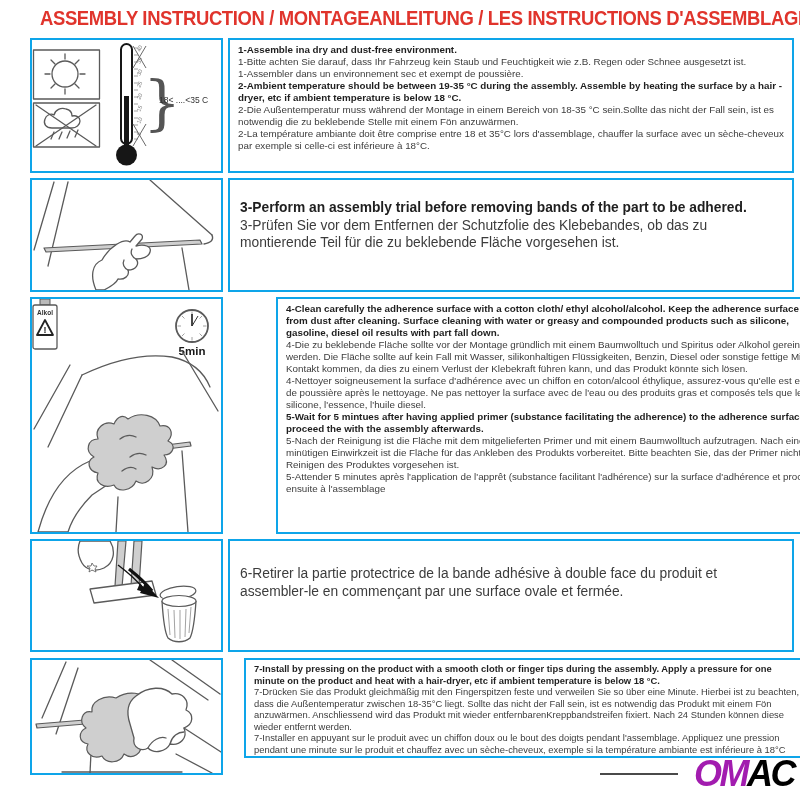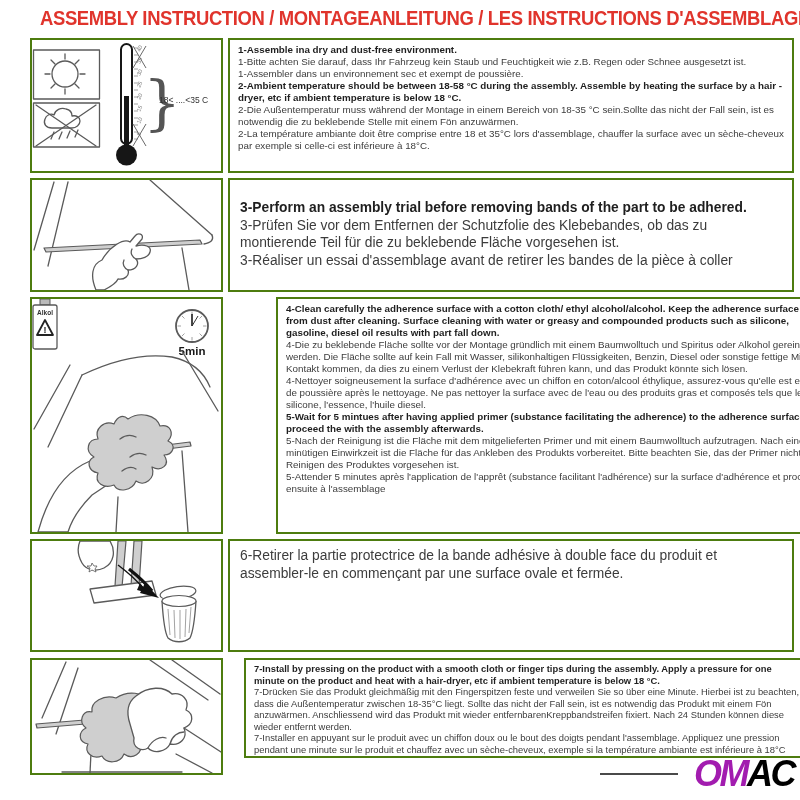--- a/index.html
+++ b/index.html
@@ -1,37 +1,37 @@
 <!DOCTYPE html>
 <html><head>
 <meta charset="utf-8">
 <style>
   html,body { margin:0; padding:0; background:#ffffff; }
   .page { position:relative; width:800px; height:800px; background:#fff; overflow:hidden;
           font-family:"Liberation Sans", sans-serif; }
   .title { position:absolute; top:6px; left:0; width:800px; text-align:center;
            color:#E0342C; font-weight:bold; font-size:20.5px; letter-spacing:-0.4px;
            transform:scaleX(0.9); transform-origin:center; white-space:nowrap; }
-  .box { position:absolute; border:2px solid #4d7c0f; background:#fff; box-sizing:border-box; overflow:hidden; }
+  .box { position:absolute; border:2px solid #0ea5e9; background:#fff; box-sizing:border-box; overflow:hidden; }
   .ill svg { display:block; width:100%; height:100%; }
   .r1i { left:30px; top:38px;  width:193px; height:135px; }
   .r1t { left:228px; top:38px; width:566px; height:135px; }
   .r2i { left:30px; top:178px; width:193px; height:114px; }
   .r2t { left:228px; top:178px; width:566px; height:114px; }
   .r3i { left:30px; top:297px; width:193px; height:237px; }
   .r3t { left:228px; top:297px; width:566px; height:237px;margin-left:48px; }
   .r4i { left:30px; top:539px; width:193px; height:113px; }
   .r4t { left:228px; top:539px; width:566px; height:113px; }
   .r5i { left:30px; top:658px; width:193px; height:117px; }
   .r5t { left:228px; top:658px; width:566px; height:100px; }
   .txt { color:#3c3c3c; }
   .txt p { margin:0; }
   .small { font-size:9.8px; line-height:12px; padding:4px 8px; }
   .r5t   { font-size:9.4px; line-height:11.5px; padding:3px 8px;margin-left:16px; }
-  .big   { font-size:13.8px; line-height:17.5px; padding:6px 10px; }
+  .big   { font-size:13.8px; line-height:17.5px; padding:24px 10px; }
   .r2t   { padding-top:19px; }
   p.en { font-weight:bold; color:#1f1f1f; }
   .gap { margin-top:11px; }
   
   .sk  { stroke:#5a5a5a; stroke-width:1.3; fill:none; stroke-linecap:round; stroke-linejoin:round; }
   .skf { stroke:#5a5a5a; stroke-width:1.3; fill:#fff; stroke-linejoin:round; }
   .gray{ fill:#cfcfcf; stroke:#5a5a5a; stroke-width:1.2; stroke-linejoin:round; }
   .thin{ stroke:#8a8a8a; stroke-width:0.8; fill:none; }
   .logo { position:absolute; right:6px; bottom:8px; display:flex; align-items:center; }
   .logo-line { width:78px; height:2px; background:#4a4a4a; margin-right:16px; }
@@ -108,21 +108,21 @@
         </g>
         <text x="111" y="83" font-size="60" fill="#555" font-family="DejaVu Serif, serif">}</text>
         <text x="127" y="63" font-size="8.5" fill="#333">18&lt; ....&lt;35 C</text>
       </g>
     </svg>
   </div>
   <div class="box txt small r1t">
     <p class="en">1-Assemble ina dry and dust-free environment.</p>
     <p>1-Bitte achten Sie darauf, dass Ihr Fahrzeug kein Staub und Feuchtigkeit wie z.B. Regen oder Schnee ausgesetzt ist.</p>
     <p>1-Assembler dans un environnement sec et exempt de poussière.</p>
-    <p class="en gap">2-Ambient temperature should be between 18-58 °C during the assembly. Assemble by heating the surface by a hair -dryer, etc if ambient temperature is below 18 °C.</p>
+    <p class="en gap">2-Ambient temperature should be between 19-35 °C during the assembly. Assemble by heating the surface by a hair -dryer, etc if ambient temperature is below 18 °C.</p>
     <p>2-Die Außentemperatur muss während der Montage in einem Bereich von 18-35 °C sein.Sollte das nicht der Fall sein, ist es notwendig die zu beklebende Stelle mit einem Fön anzuwärmen.</p>
     <p>2-La température ambiante doit être comprise entre 18 et 35°C lors d'assemblage, chauffer la surface avec un sèche-cheveux par exemple si celle-ci est inférieure à 18°C.</p>
   </div>
 
   <div class="box ill r2i">
     <svg viewBox="0 0 189 110">
       <g>
         <path class="sk" d="M2,70 L22,2"></path>
         <path class="sk" d="M16,86 L36,2"></path>
         <path class="sk" d="M118,0 L180,55"></path>
@@ -133,21 +133,20 @@
       <g>
         <path class="skf" d="M64,110 C58,96 60,84 70,80 C78,66 92,58 98,62 L103,56 C106,52 112,54 110,59 L104,66 C112,64 120,66 118,72 C117,77 110,79 104,79 C108,84 104,90 96,90 C98,96 92,100 86,99 C84,104 76,108 72,110 Z"></path>
         <path class="sk" d="M96,90 C92,88 90,84 92,80" stroke-width="0.9"></path>
         <path class="sk" d="M104,79 C100,77 98,73 100,69" stroke-width="0.9"></path>
       </g>
     </svg>
   </div>
   <div class="box txt big r2t">
     <p class="en">3-Perform an assembly trial before removing bands of the part to be adhered.</p>
     <p>3-Prüfen Sie vor dem Entfernen der Schutzfolie des Klebebandes, ob das zu montierende Teil für die zu beklebende Fläche vorgesehen ist.</p>
-    <p>3-Réaliser un essai d'assemblage avant de retirer les bandes de la pièce à coller</p>
   </div>
 
   <div class="box ill r3i">
     <svg viewBox="0 0 189 233">
       <g>
         <rect x="8" y="0" width="10" height="6" fill="#bbb" stroke="#5a5a5a" stroke-width="1"></rect>
         <rect class="skf" x="1" y="6" width="24" height="44" rx="2"></rect>
         <text x="13" y="16" font-size="6.5" font-weight="bold" fill="#333" text-anchor="middle">Alkol</text>
         <path d="M13,21 L21,36 L5,36 Z" fill="none" stroke="#222" stroke-width="1.8" stroke-linejoin="round"></path>
         <text x="13" y="34" font-size="9" font-weight="bold" fill="#222" text-anchor="middle">!</text>

